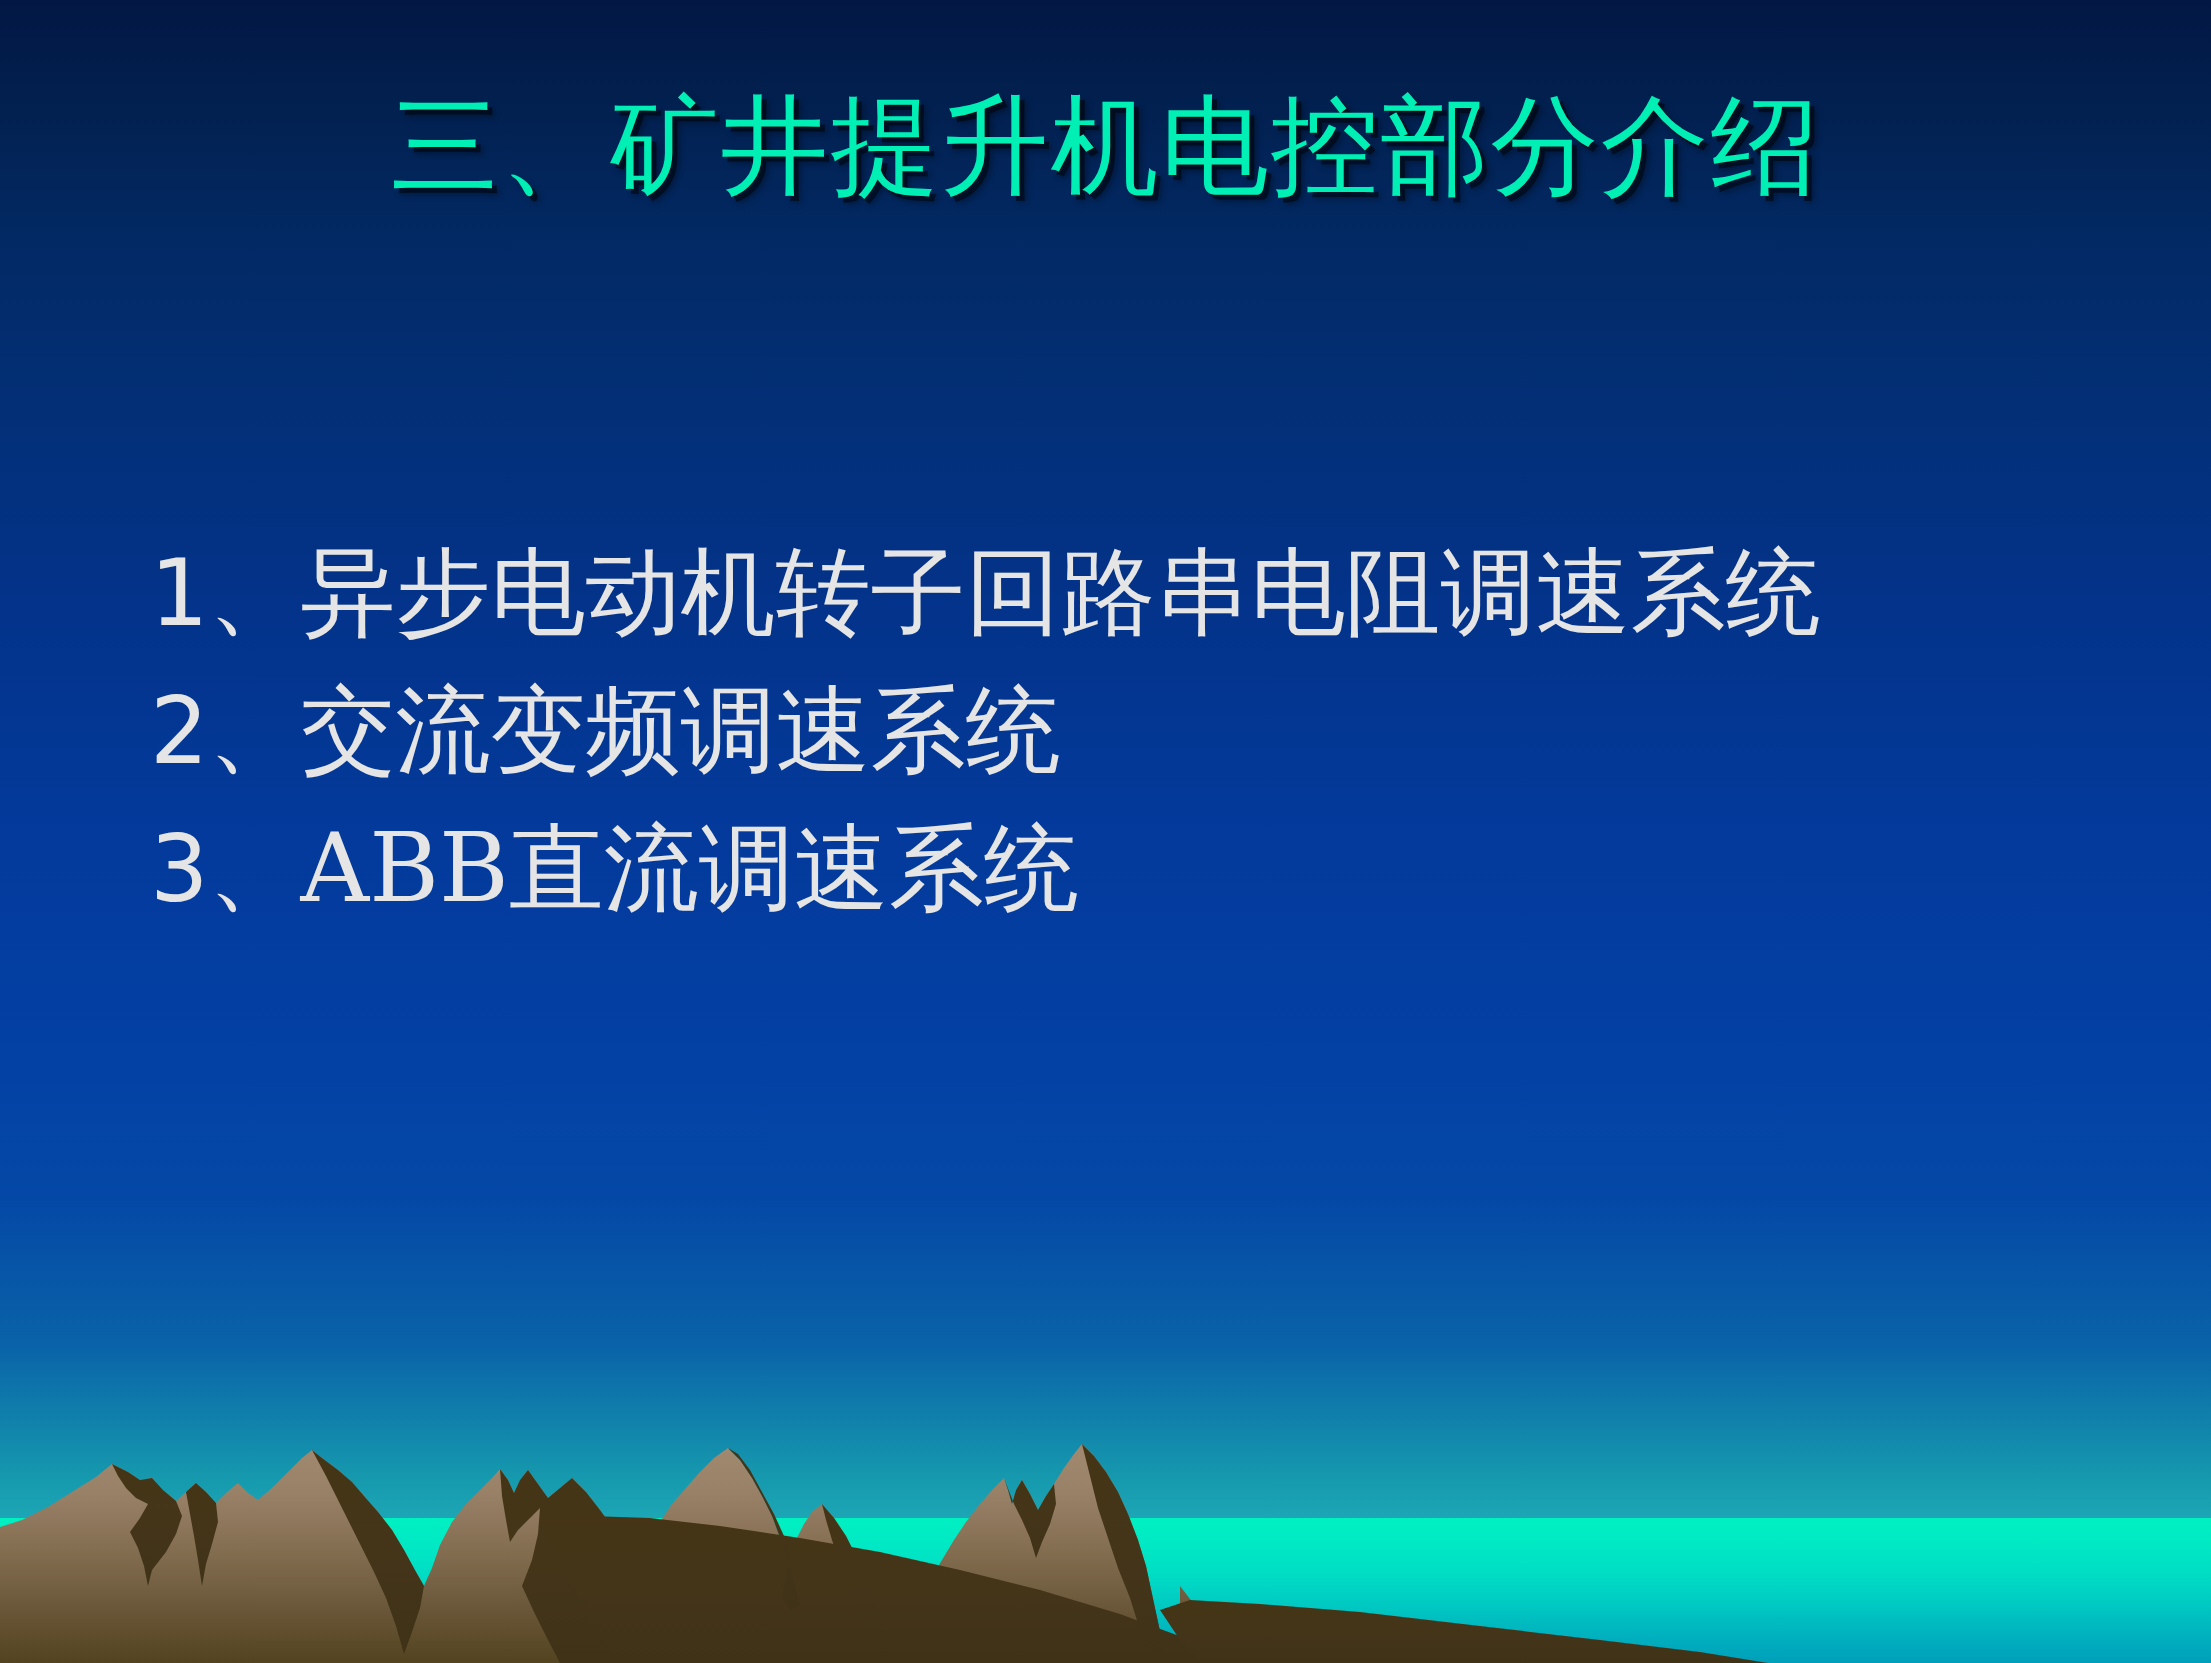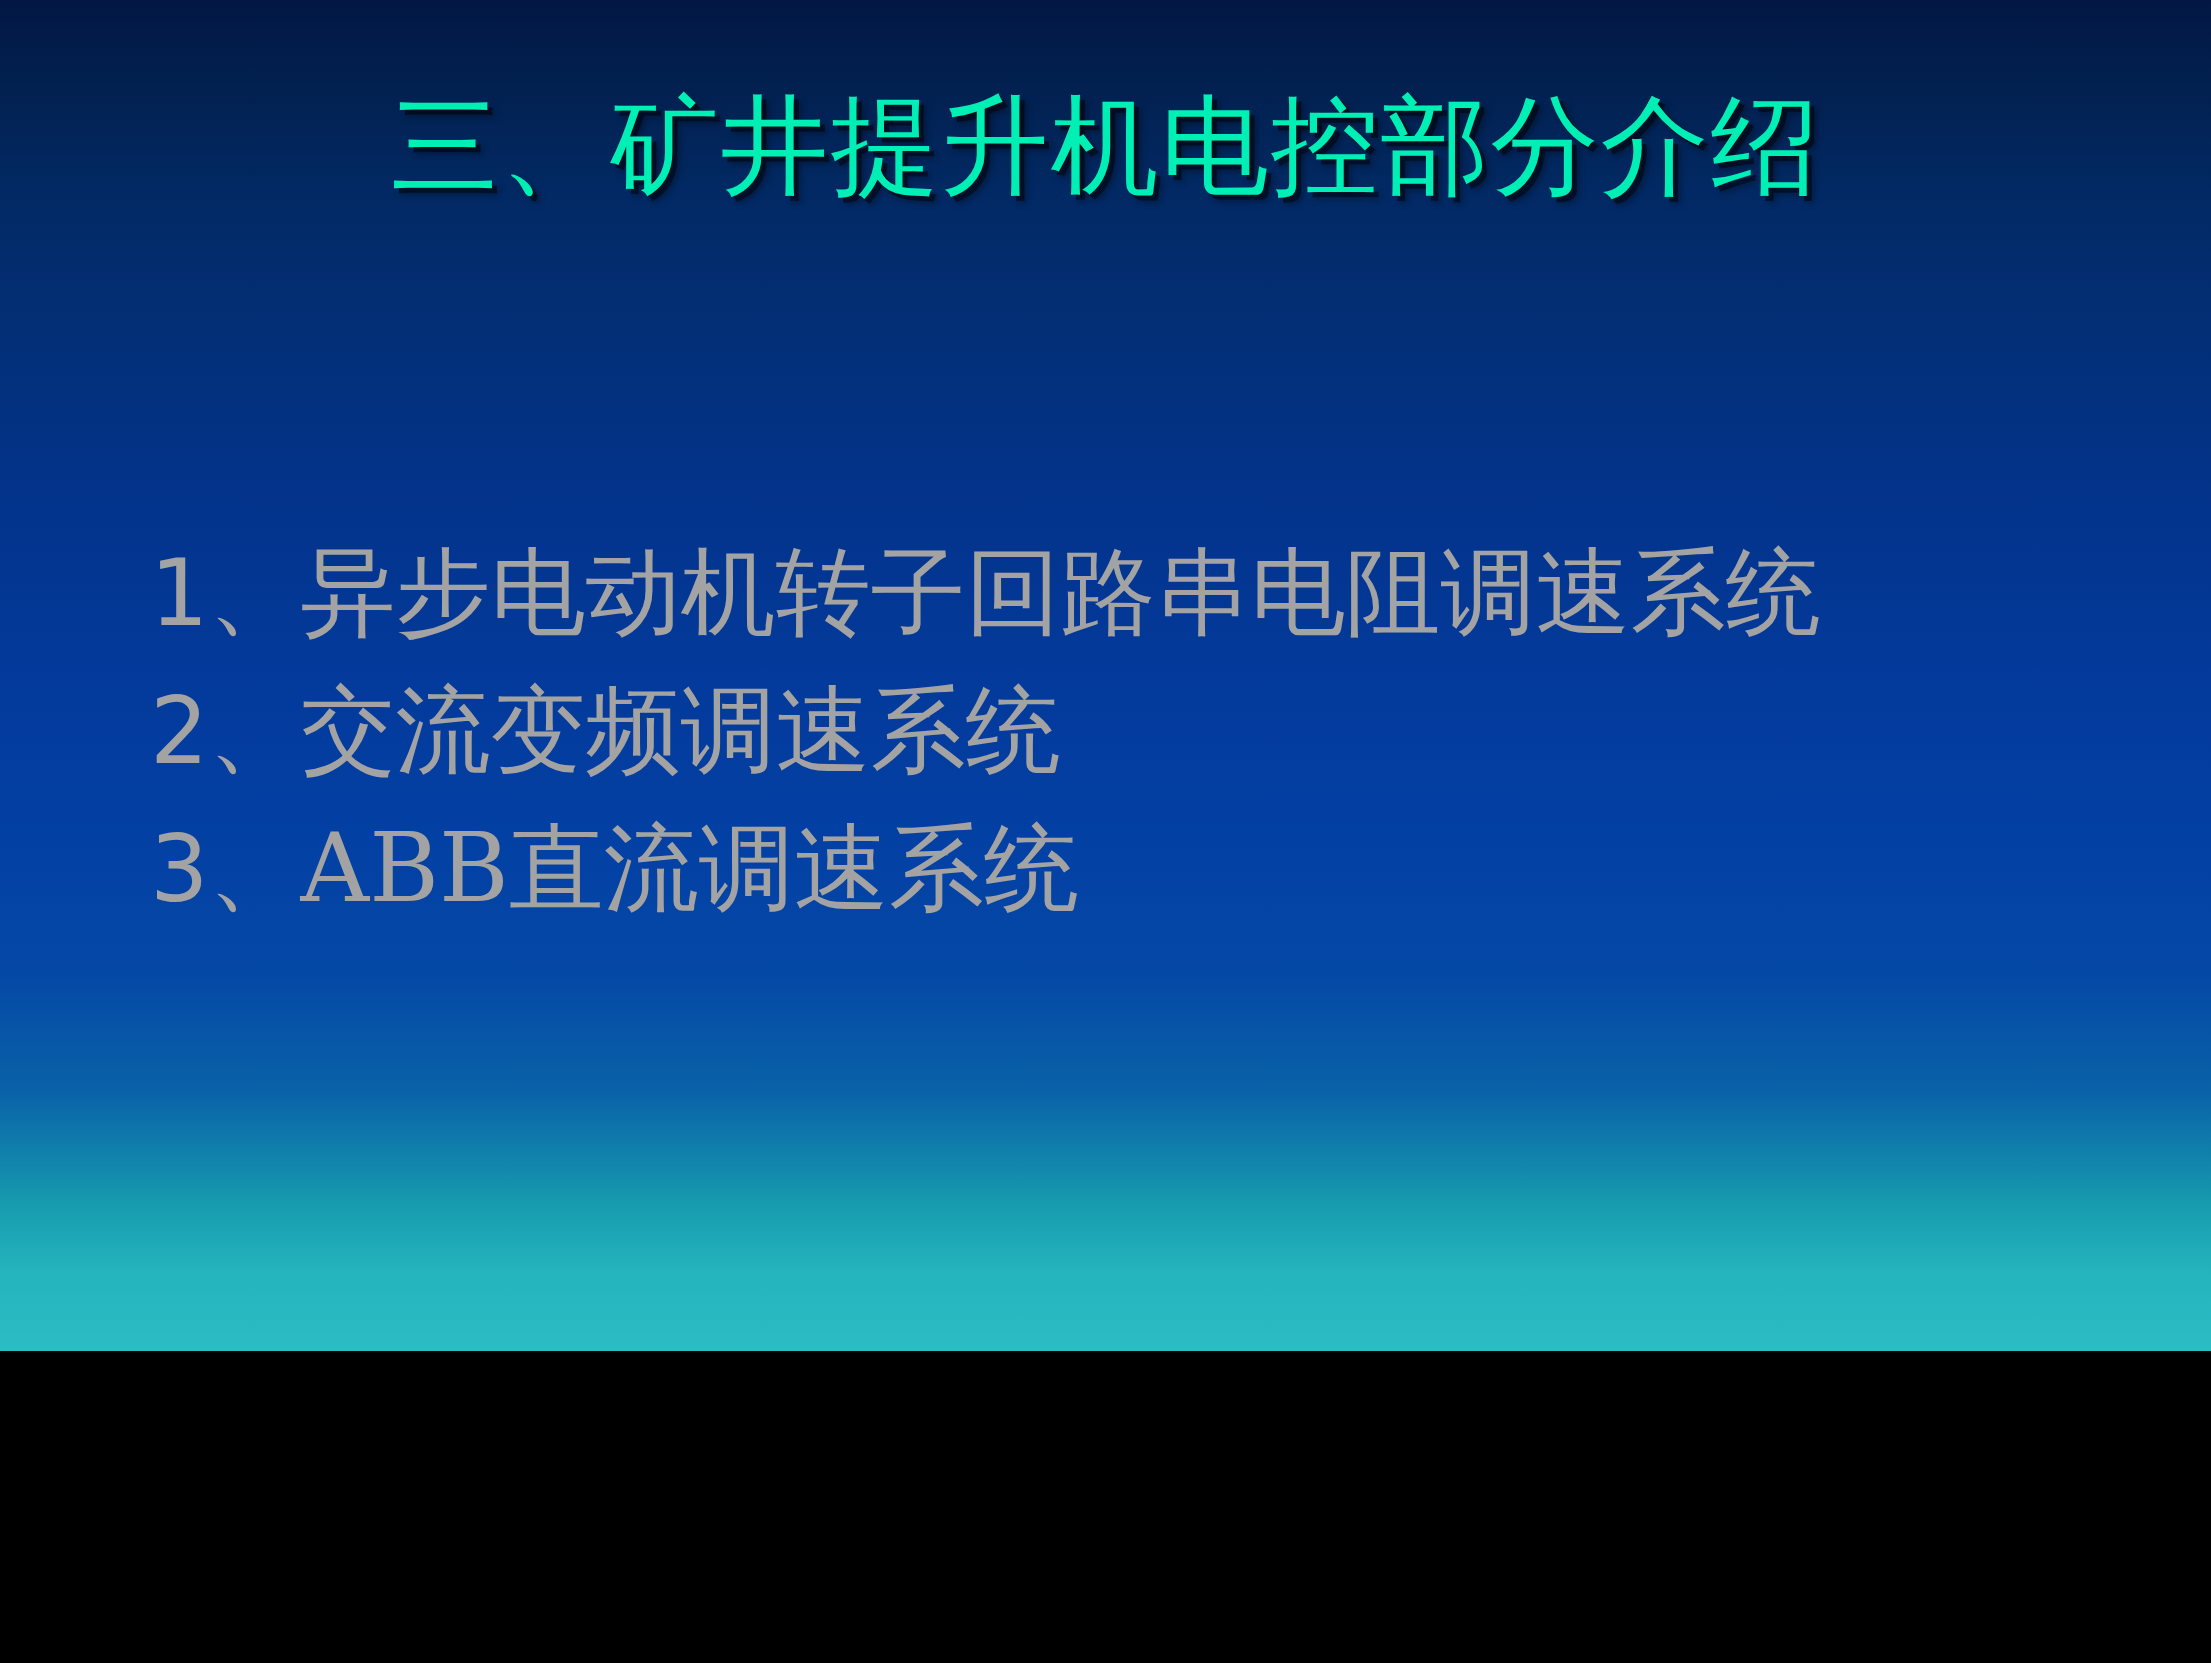--- a/index.html
+++ b/index.html
@@ -6,21 +6,21 @@
   html, body {
     margin: 0;
     padding: 0;
     background: #000;
   }
 
   
   #slide {
     position: relative;
     width: 2211px;
-    height: 1351px;
+    height: 1663px;
     overflow: hidden;
     font-family: "DejaVu Sans", "Liberation Sans", sans-serif;
     -webkit-font-smoothing: antialiased;
   }
 
   
   
   .bg-sky {
     position: absolute;
     left: 0; top: 0;
@@ -93,21 +93,21 @@
   .body-block {
     position: absolute;
     left: 150px;
     top: 524px;
     width: 1950px;
   }
   .body-line {
     font-family: "DejaVu Serif", "Liberation Serif", serif;
     font-size: 95px;
     line-height: 137px;
-    color: #a3a3a3;
+    color: #e5e5e5;
     white-space: nowrap;
     letter-spacing: 0px;
   }
   .body-line .lead {
     font-family: "DejaVu Sans", "Liberation Sans", sans-serif;
     font-size: 92px;
   }
 </style>
 </head>
 <body>

